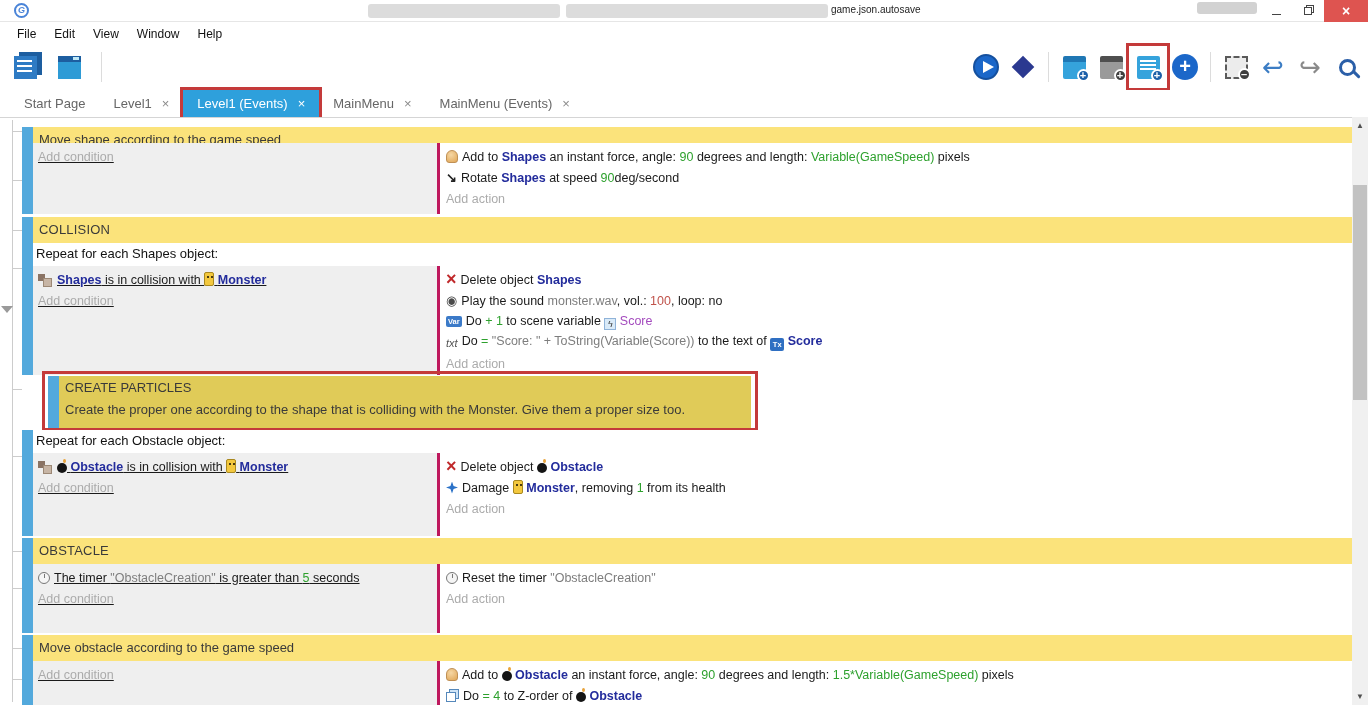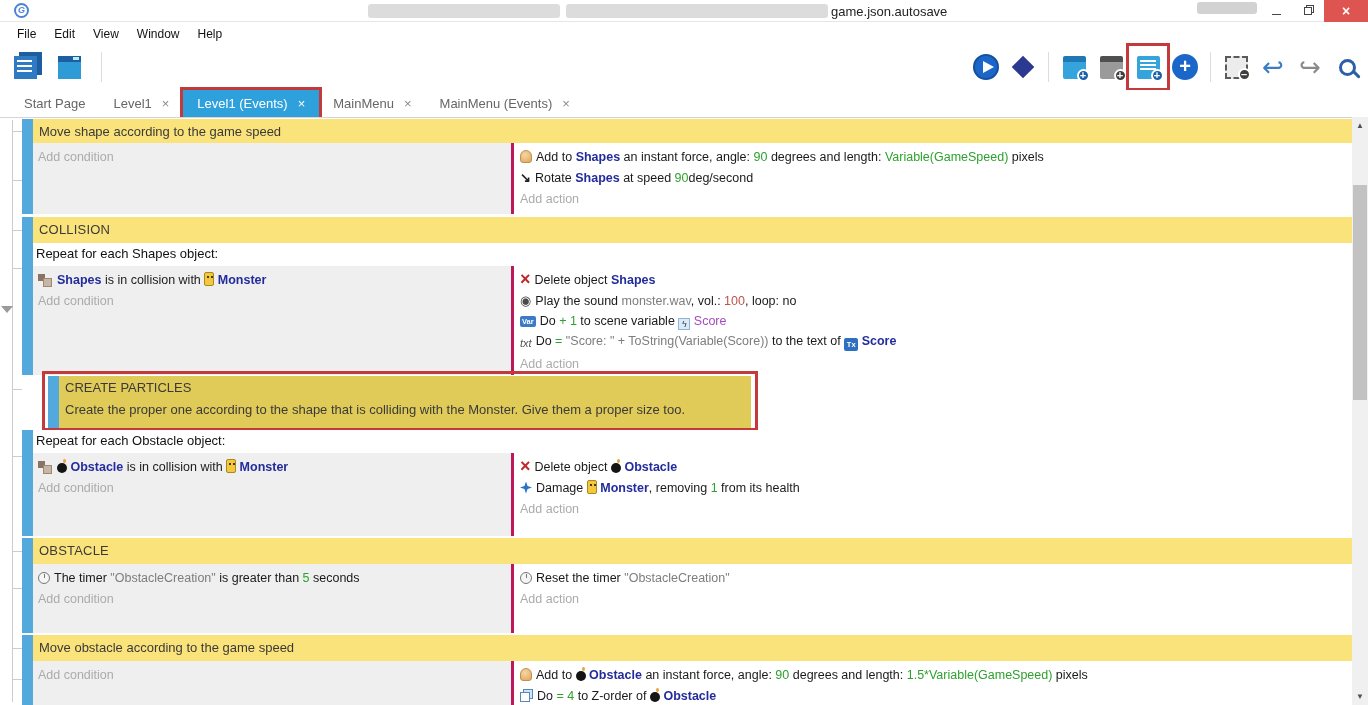--- a/index.html
+++ b/index.html
@@ -7,21 +7,21 @@
   body { font-family:"Liberation Sans", sans-serif; background:#fff; color:#1a1a1a; }
   .screen { position:relative; width:1368px; height:705px; overflow:hidden; background:#fff; }
 
   
   .titlebar { position:absolute; left:0; top:0; width:1368px; height:22px; background:#fff; border-bottom:1px solid #e6e6e6; }
   .logo { position:absolute; left:14px; top:3px; width:15px; height:15px; border:2px solid #4a84d8; border-radius:50%; color:#4a84d8; font-weight:bold; font-size:9px; line-height:11px; text-align:center; font-style:italic; }
   .blur { position:absolute; background:#dcdcdc; border-radius:3px; }
   .blur1 { left:368px; top:4px; width:192px; height:14px; }
   .blur2 { left:566px; top:4px; width:262px; height:14px; }
   .blur3 { left:1197px; top:2px; width:60px; height:12px; background:#d2d2d2; }
-  .wtitle { position:absolute; left:831px; top:4px; font-size:13px; color:#222; }
+  .wtitle { position:absolute; left:831px; top:4px; font-size:10px; color:#222; }
   .wbtns { position:absolute; right:0; top:0; height:22px; display:flex; }
   .wbtn { width:32px; height:22px; display:flex; align-items:center; justify-content:center; color:#444; font-size:12px; }
   .wbtn.min span { display:inline-block; width:9px; border-bottom:1px solid #444; margin-top:6px; }
   .wbtn.max span { display:inline-block; width:8px; height:8px; border:1px solid #444; box-shadow:2px -2px 0 -1px #fff, 2px -2px 0 0 #444; }
   .wbtn.close { width:44px; background:#de5450; color:#fff; font-size:14px; font-weight:bold; }
 
   
   .menubar { position:absolute; left:0; top:23px; width:1368px; height:21px; background:#fff; display:flex; align-items:center; padding-left:8px; }
   .menu-item { padding:0 9px; font-size:12px; color:#111; }
 
@@ -73,21 +73,21 @@
   .bar { width:11px; background:#53a9dc; flex:none; }
   .ycontent { flex:1; background:#fbe37b; font-size:13px; color:#3a3a3a; padding:5px 0 0 6px; }
   .ycontent.group { letter-spacing:0.2px; }
   .block-sub { left:48px; width:703px; }
   .ycontent.sel { background:#e0cb58; padding-top:4px; }
   .ycontent.sel .cdesc { margin-top:7px; }
 
   .event-body { flex:1; display:flex; flex-direction:column; min-width:0; }
   .ev-header { background:#fff; font-size:13px; color:#111; padding:3px 0 2px 3px; height:23px; }
   .cols { flex:1; display:flex; min-height:0; }
-  .cond { width:478px; flex:none; background:#efefef; padding:3px 0 0 5px; }
+  .cond { width:404px; flex:none; background:#efefef; padding:3px 0 0 5px;text-decoration:underline; }
   .act { flex:1; background:#fff; border-left:3px solid #be185d; padding:3px 0 0 6px; }
   .line { height:21px; display:flex; align-items:center; gap:4px; font-size:12.5px; white-space:pre; overflow:hidden; }
   .segs { white-space:pre; }
   .placeholder { color:#ababab; }
   .sg-obj { color:#232c9c; font-weight:bold; }
   .sg-green { color:#2ea12e; }
   .sg-purple { color:#a44bbe; }
   .sg-gray { color:#7d7d7d; }
   .sg-red { color:#c0534b; }
 
@@ -243,21 +243,21 @@
     <div class="tick" style="top:112px"></div>
       <div class="tick" style="top:150px"></div>
     <div class="tick" style="top:271px"></div>
       <div class="tick" style="top:338px"></div>
     <div class="tick" style="top:433px"></div>
       <div class="tick" style="top:470px"></div>
     <div class="tick" style="top:530px"></div>
       <div class="tick" style="top:561px"></div>
     <div class="fold-arrow"></div>
 
-    <div class="block" style="top:1px; height:24px">
+    <div class="block" style="top:9px; height:24px">
       <div class="bar"></div>
       <div class="ycontent">Move shape according to the game speed</div>
     </div>
 
     <div class="block" style="top:25px; height:71px">
       <div class="bar"></div>
       <div class="event-body">
         <div class="cols">
           <div class="cond">
             <div class="line placeholder">Add condition</div>

